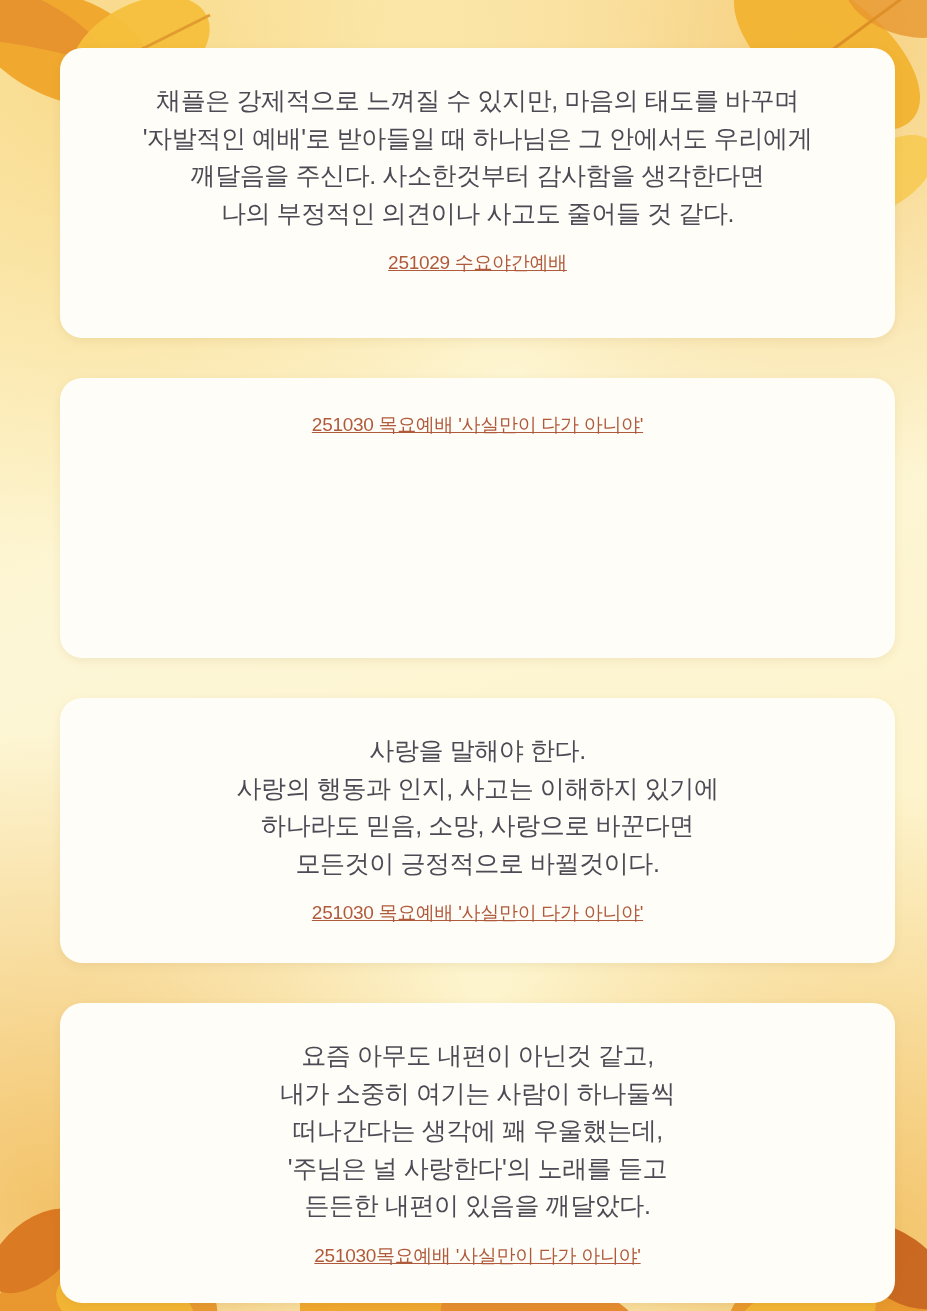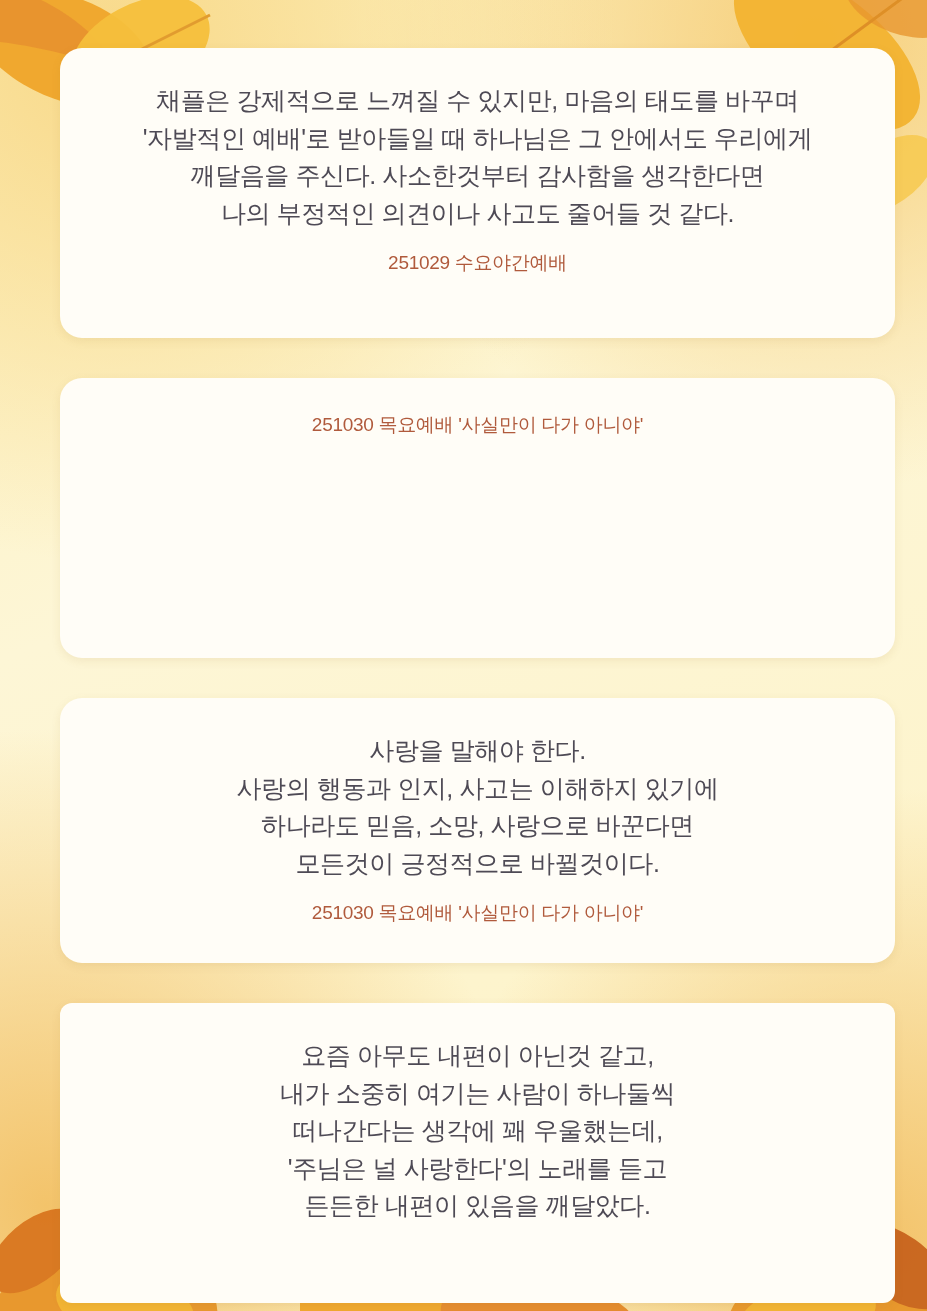--- a/index.html
+++ b/index.html
@@ -58,25 +58,26 @@
     line-height: 1.50;
     letter-spacing: -0.4px;
     white-space: pre-line;
     margin: 0 0 18px 0;
   }
   .source {
     color: #b05a3c;
     font-size: 19px;
     letter-spacing: -0.3px;
     margin: 0;
+    text-decoration: underline;
   }
   .card-1 { min-height: 290px; }
   .card-2 { min-height: 280px; }
   .card-3 { min-height: 265px; }
-  .card-4 { min-height: 300px; border-radius: 12px; }
+  .card-4 { min-height: 300px; }
 </style>
 </head>
 <body>
 
 <div class="bg"></div>
 
 <svg class="leaf" style="left:-30px; top:-20px;" width="230" height="200" viewBox="0 0 230 200">
   <path d="M20 10 C70 0 140 20 170 60 C195 95 150 130 110 125 C70 120 20 90 5 55 Z" fill="#f0a62a"></path>
   <path d="M0 0 C60 5 120 40 150 90 C120 80 50 60 0 60 Z" fill="#e5892a" opacity="0.75"></path>
 </svg>
@@ -128,15 +129,16 @@
 모든것이 긍정적으로 바뀔것이다.</p>
     <p class="source">251030 목요예배 '사실만이 다가 아니야'</p>
   </div>
 
   <div class="card card-4">
     <p class="quote">요즘 아무도 내편이 아닌것 같고,
 내가 소중히 여기는 사람이 하나둘씩
 떠나간다는 생각에 꽤 우울했는데,
 '주님은 널 사랑한다'의 노래를 듣고
 든든한 내편이 있음을 깨달았다.</p>
+    <p class="source">251030목요예배 '사실만이 다가 아니야'</p>
   </div>
 
 </div>
 
 </body></html>

